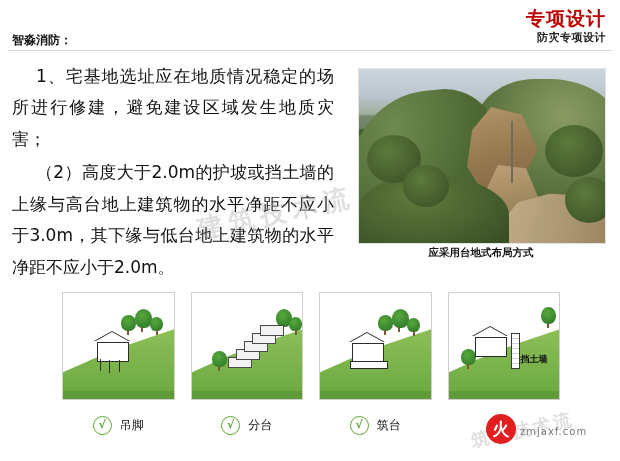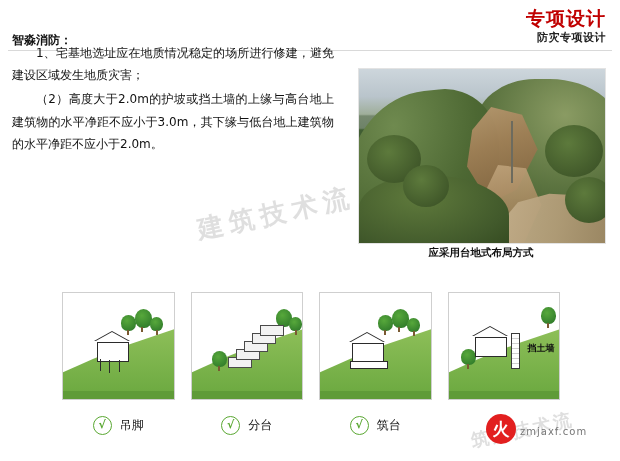--- a/index.html
+++ b/index.html
@@ -55,23 +55,23 @@
     position: absolute;
     left: 12px;
     top: 32px;
     font-size: 12px;
     font-weight: bold;
     color: #111111;
   }
   .body-text {
     position: absolute;
     left: 12px;
-    top: 42px;
+    top: 61px;
     width: 322px;
-    font-size: 12px;
+    font-size: 17px;
     line-height: 1.85;
     color: #111111;
     text-align: justify;
   }
   .body-text p {
     margin: 0 0 2px 0;
     text-indent: 0;
   }
   .body-text p.ind2 { text-indent: 24px; }
   .body-text p.ind3 { text-indent: 24px; }
@@ -409,21 +409,21 @@
   </div>
 
   <div class="panel">
     <div class="slope"></div>
     <div class="ground-line"></div>
     <div class="tree" style="left:12px; top:56px;"></div>
     <div class="tree" style="left:92px; top:14px; width:15px; height:17px;"></div>
     <div class="house" style="left:26px; top:44px;"></div>
     <div class="roof" style="left:23px; top:34px;"></div>
     <div class="retain-wall" style="left:62px; top:40px; height:34px;"></div>
-    <div class="wall-label" style="left:72px; top:49px;margin-left:7px;">挡土墙</div>
+    <div class="wall-label" style="left:72px; top:60px;">挡土墙</div>
   </div>
 </div>
 
 <div class="captions">
   <div class="caption-cell">
     <div class="check-badge">√</div>
     <div class="caption-text">吊脚</div>
   </div>
   <div class="caption-cell">
     <div class="check-badge">√</div>

